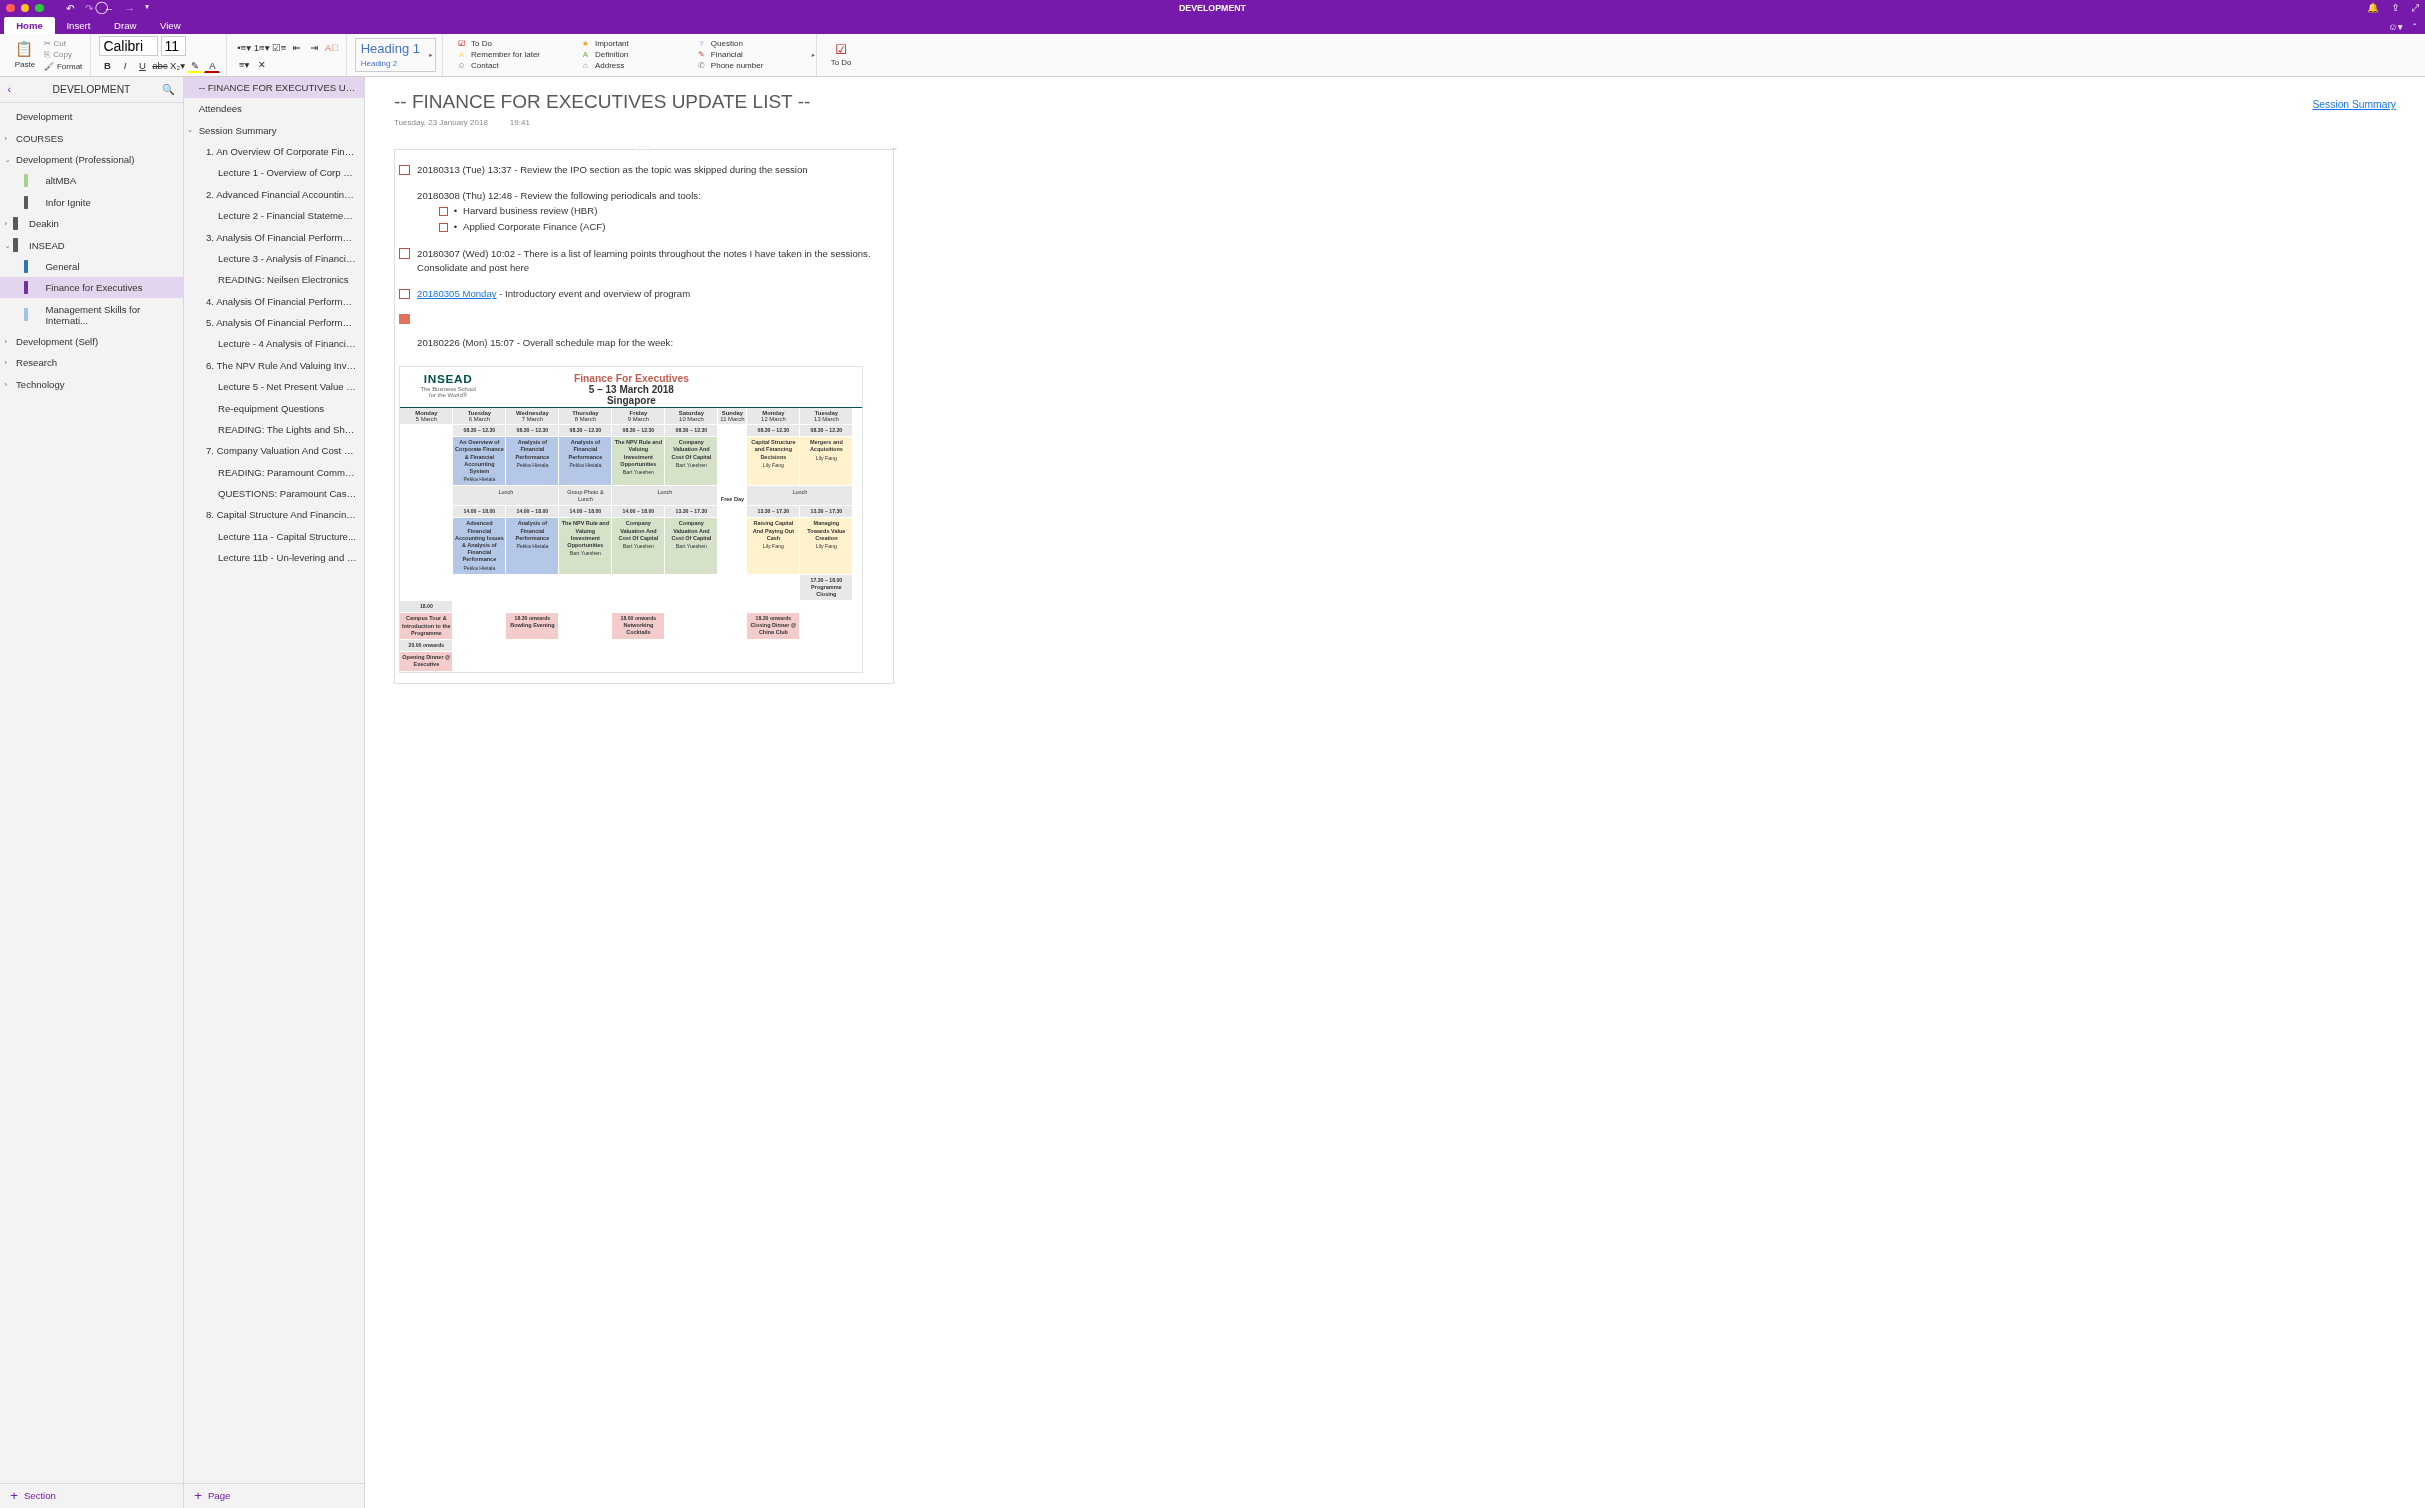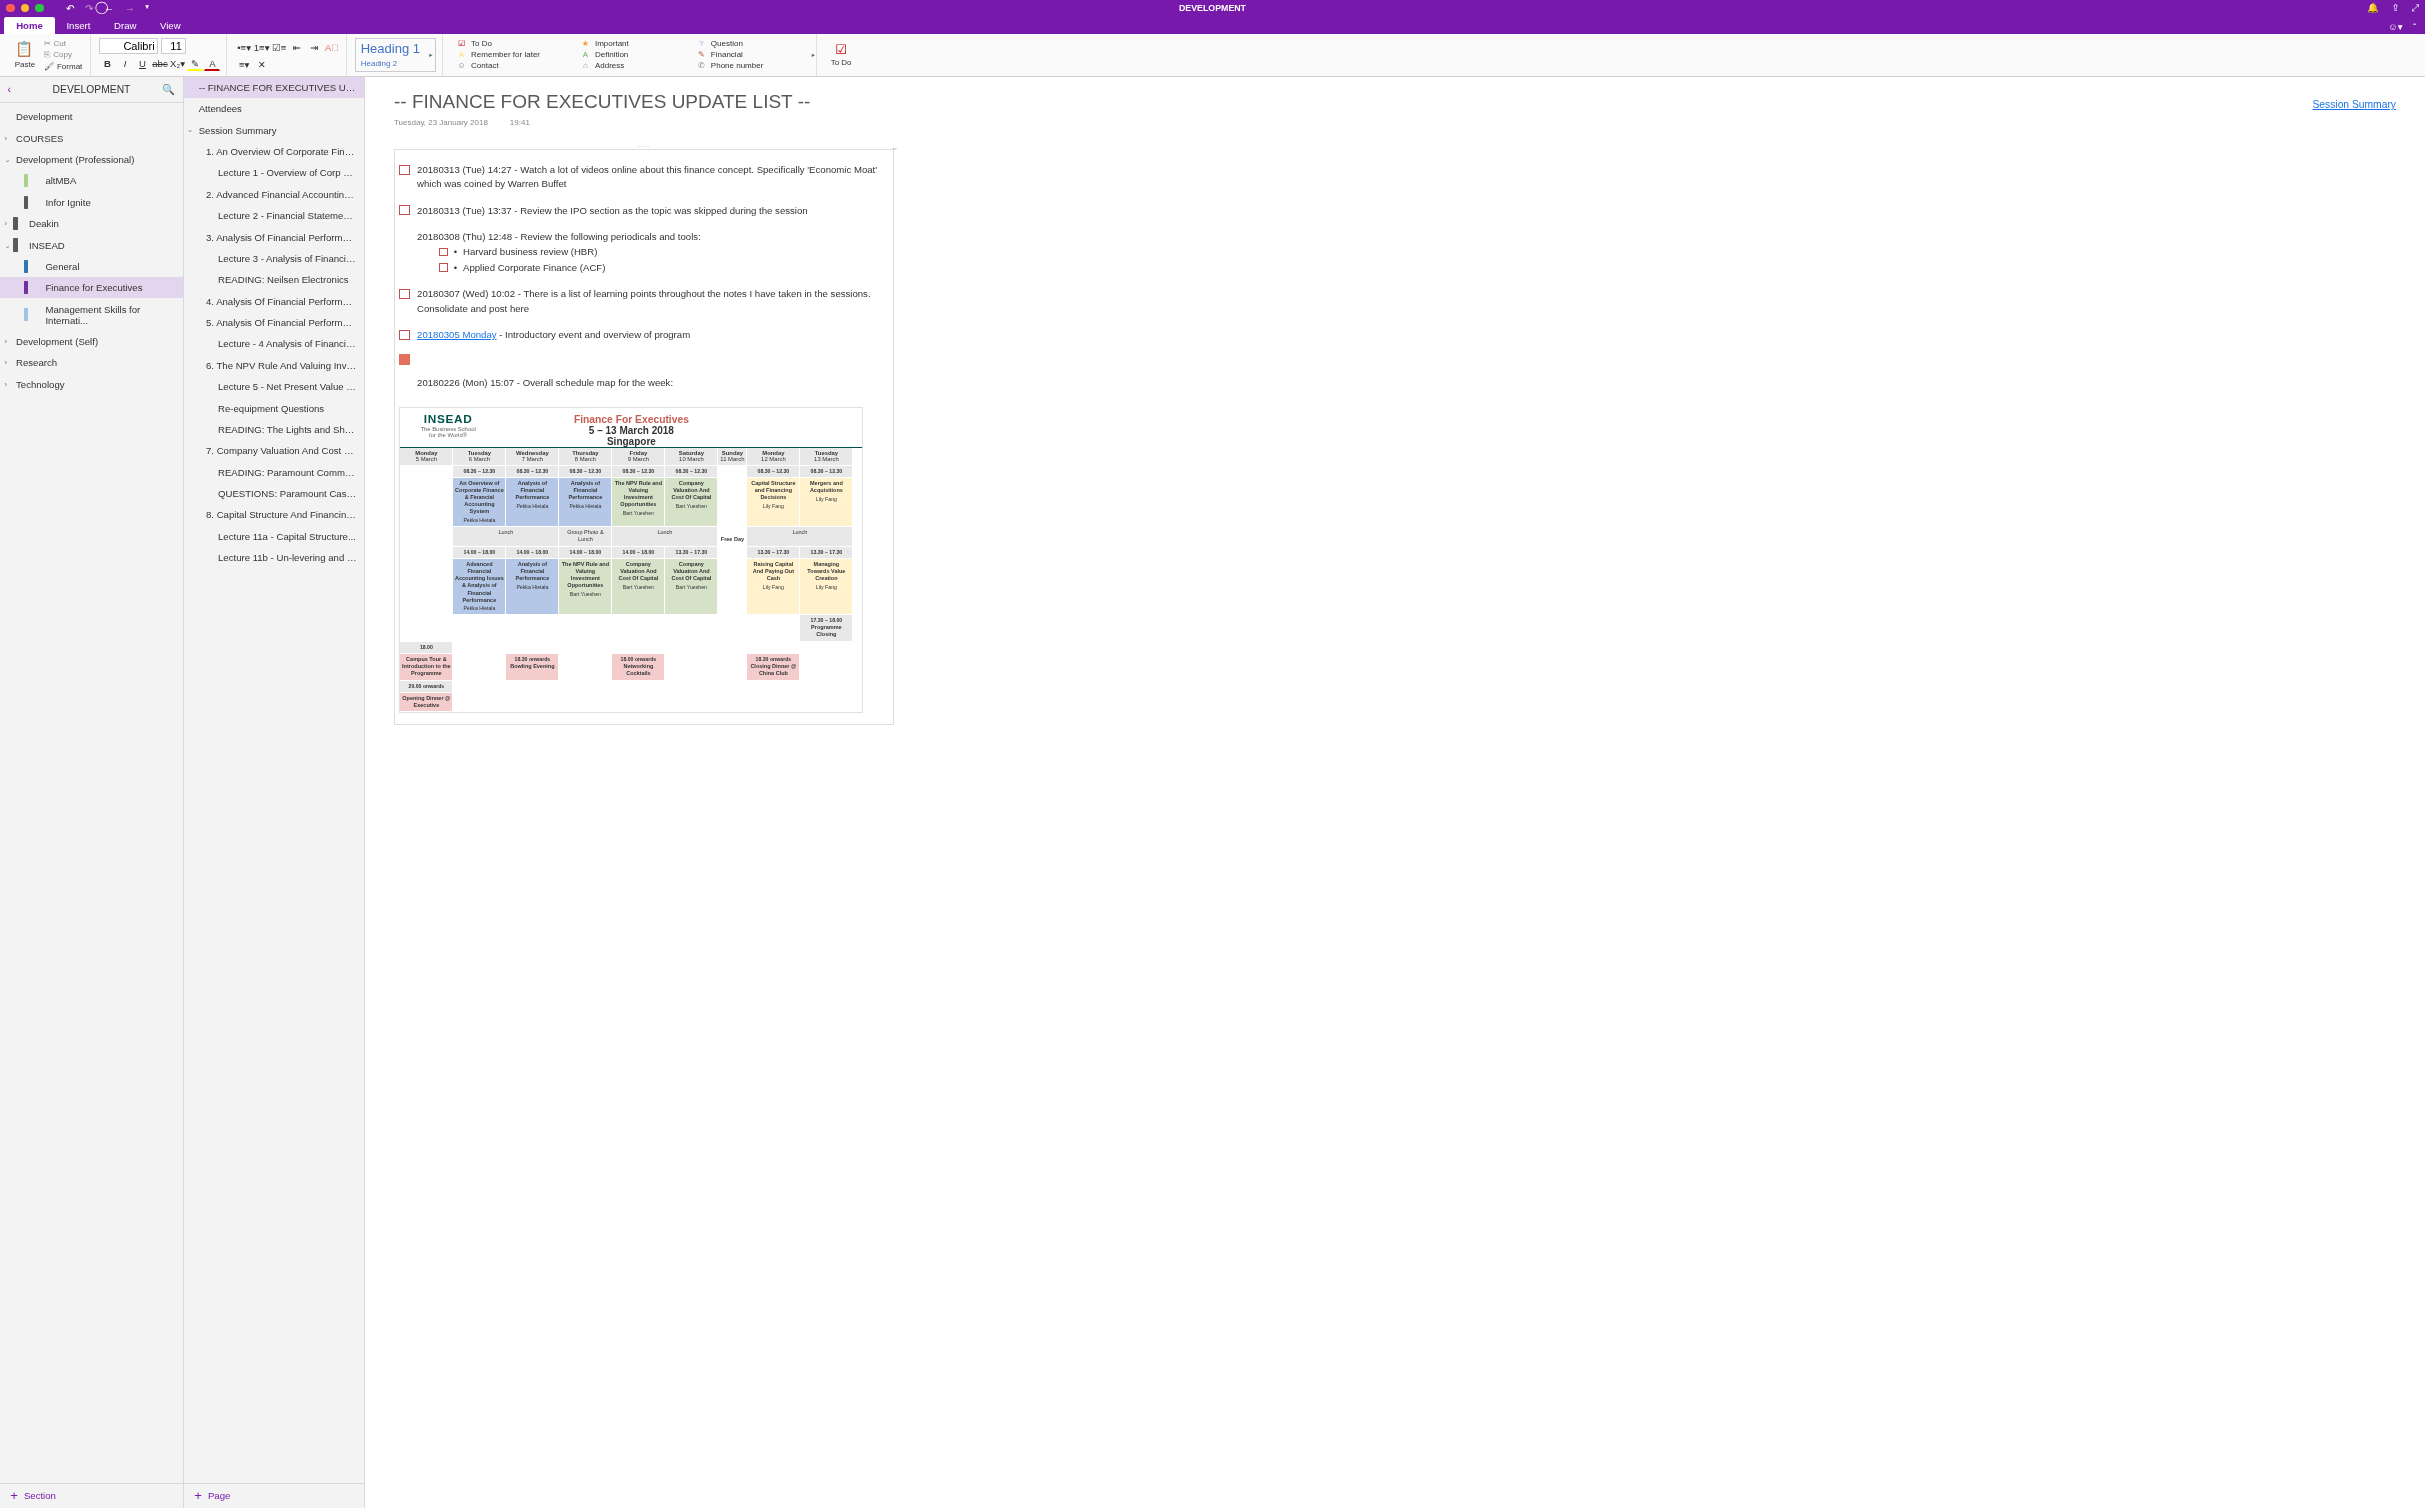--- a/index.html
+++ b/index.html
@@ -19,21 +19,21 @@
 .tab { padding: 2.9px 11.8px; color: #fff; font-size: 9.6px; cursor: pointer; }
 .tab.active { background: #fff; color: #7719aa; font-weight: 600; border-radius: 2.2px 2.2px 0 0; }
 .tabbar-right { margin-left: auto; padding-right: 8.8px; display: flex; gap: 10.3px; color: #fff; align-items: center; padding-bottom: 2.2px; }
 
 .ribbon { height: 43px; background: #fafafa; border-bottom: 0.7px solid #d0d0d0; display: flex; align-items: center; padding: 0 4.4px; gap: 2.9px; }
 .ribbon-group { display: flex; align-items: center; border-right: 0.7px solid #e0e0e0; padding: 0 5.9px; height: 100%; }
 .ribbon-btn-lg { display: flex; flex-direction: column; align-items: center; justify-content: center; padding: 1.5px 4.4px; font-size: 8px; gap: 1.5px; }
 .ribbon-btn-sm { display: flex; align-items: center; gap: 2.9px; font-size: 8px; padding: 0.7px 1.5px; color: #888; }
 .ribbon-btn-sm.enabled { color: #333; }
 .ribbon-col { display: flex; flex-direction: column; gap: 0.7px; }
-.ribbon select, .ribbon input { font-size: 11px; border: 0.7px solid #ccc; padding: 0.7px 2.9px; background: #fff; text-align: right; }
+.ribbon select, .ribbon input { font-size: 14px; border: 0.7px solid #ccc; padding: 0.7px 2.9px; background: #fff; }
 .font-name { width: 59px; }
 .font-size { width: 25px; }
 .fmt-row { display: flex; gap: 1.5px; margin-top: 2.2px; }
 .fmt-btn { width: 16px; height: 14.7px; display: flex; align-items: center; justify-content: center; font-size: 9.6px; border: 0.7px solid transparent; }
 .style-list { border: 0.7px solid #ccc; width: 81px; height: 34px; display: flex; flex-direction: column; justify-content: space-around; padding: 1.5px 4.4px; font-size: 8px; color: #4472c4; position: relative; }
 .style-list .chev { position: absolute; right: 2.9px; top: 50%; transform: translateY(-50%); color: #666; font-size: 6.6px; }
 .tag-grid { display: grid; grid-template-columns: 118px 110px 110px; gap: 0.7px 5.9px; font-size: 8px; padding: 0 4.4px; position: relative; }
 .tag-item { display: flex; align-items: center; gap: 4.4px; }
 .tag-icon { width: 10.3px; height: 10.3px; display: flex; align-items: center; justify-content: center; font-size: 8px; }
 .tag-chev { position: absolute; right: -4.4px; top: 50%; transform: translateY(-50%); color: #666; font-size: 6.6px; }
@@ -362,24 +362,20 @@
         <span>Tuesday, 23 January 2018</span>
         <span>19:41</span>
       </div>
 
       <div class="note-block">
         <div class="note-handle">⋯⋯</div>
         <div class="note-resize">↔</div>
         <div id="todos">
             <div class="todo-item">
               <div class="todo-check"></div>
-              <div class="todo-body">20180313 (Tue) 14:27 - Watch a lot of videos online about this finance concept. Specifically 'Economic Moat' which was coined by Warren Buffet</div>
-            </div>
-            <div class="todo-item">
-              <div class="todo-check"></div>
               <div class="todo-body">20180313 (Tue) 13:37 - Review the IPO section as the topic was skipped during the session</div>
             </div>
             <div class="todo-item">
               <div style="width:10.3px"></div>
               <div class="todo-body">20180308 (Thu) 12:48 - Review the following periodicals and tools:<div class="bullet-list">
                   <div class="bullet-item">
                     <div class="small-check"></div>
                     <span>•</span>
                     <span>Harvard business review (HBR)</span>
                   </div>

